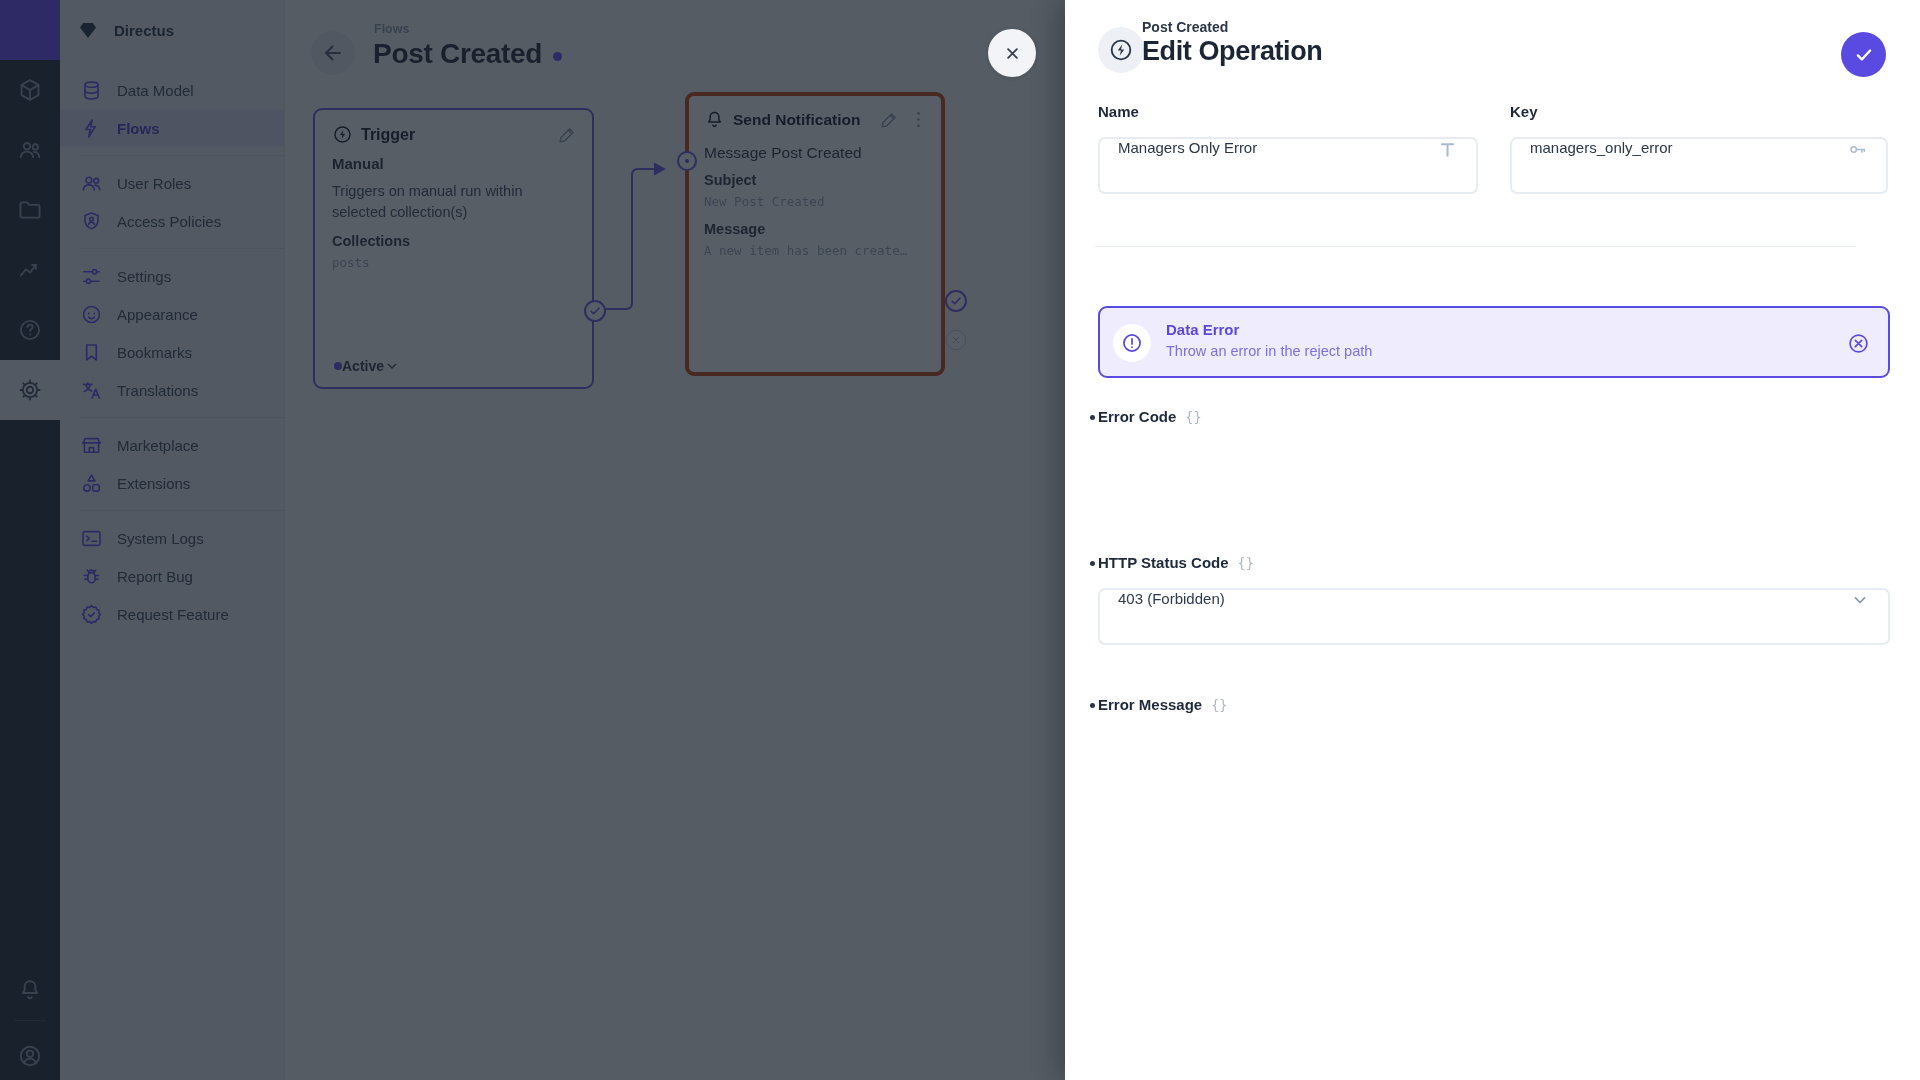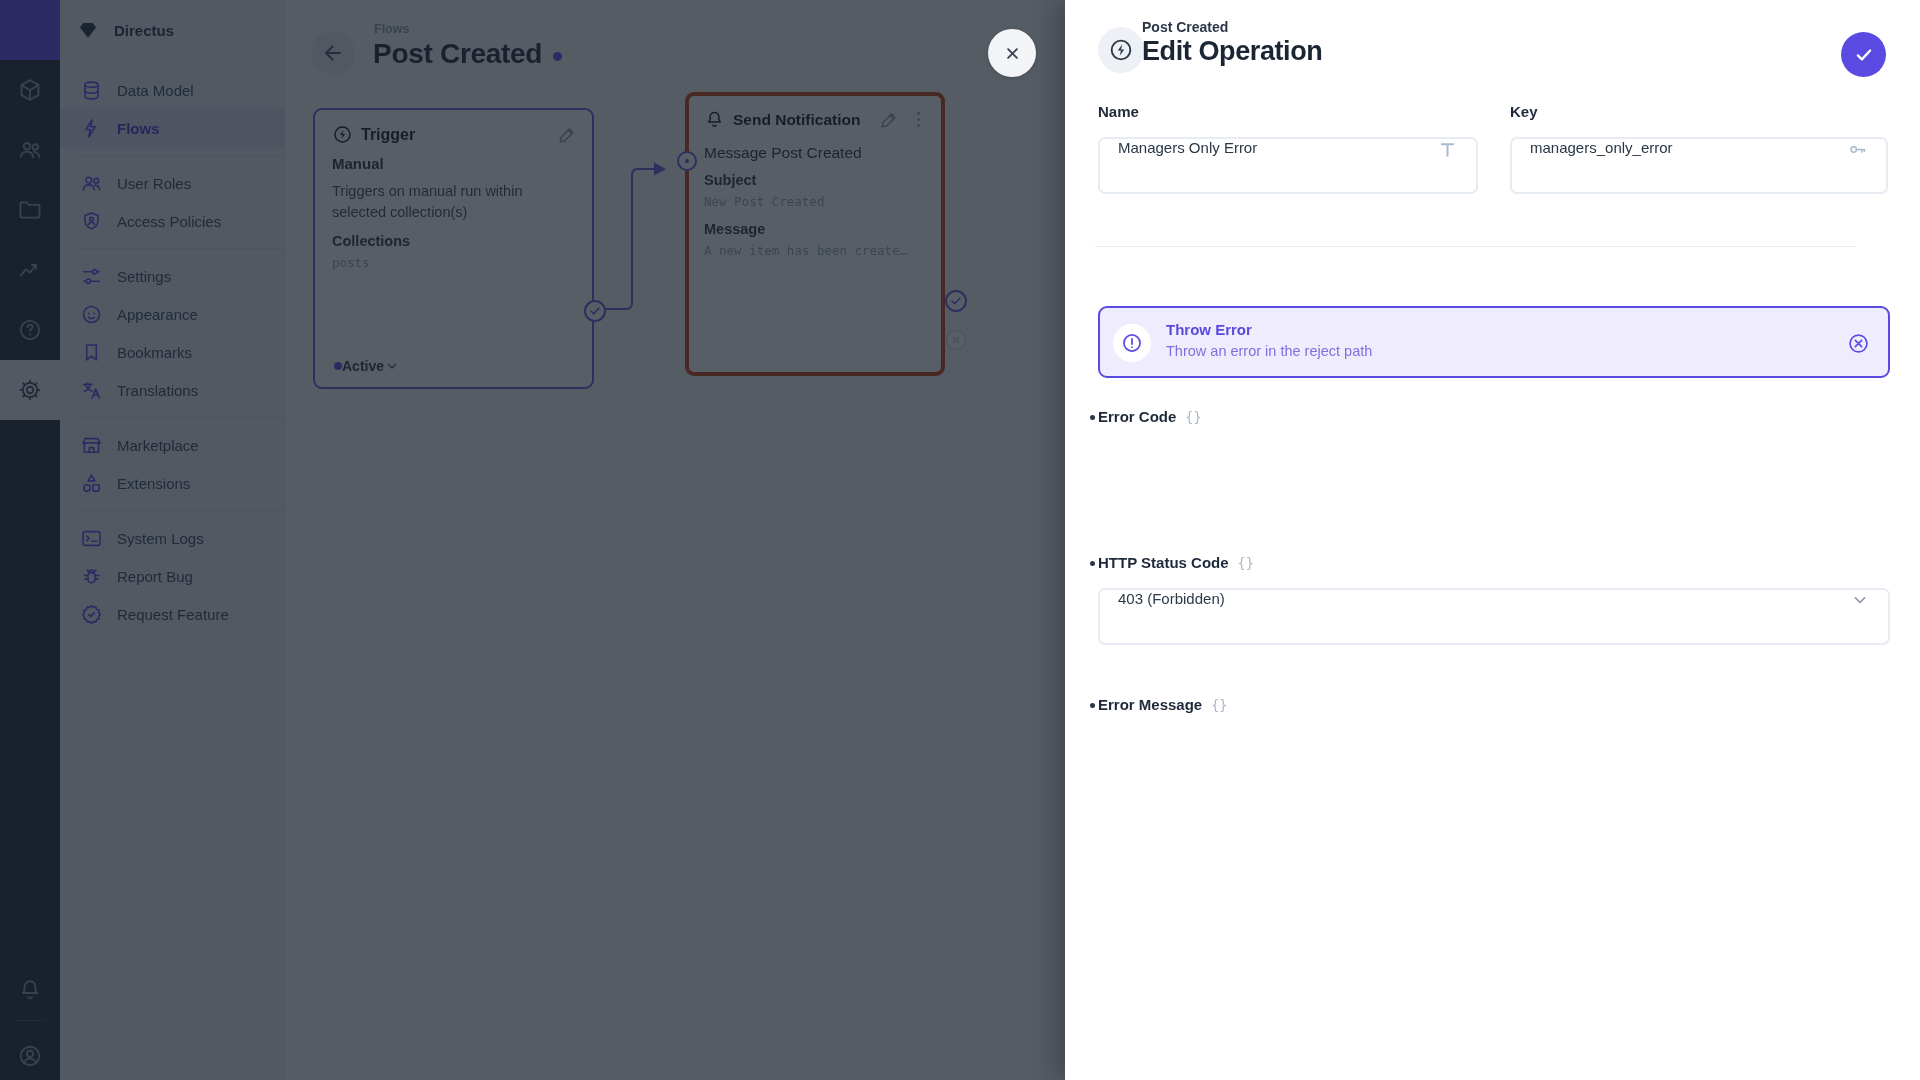--- a/index.html
+++ b/index.html
@@ -504,21 +504,21 @@
   <div class="op-tile">
     <span class="bubble">
         <span class="icon">
           <svg viewBox="0 0 24 24" fill="none" stroke="currentColor" stroke-width="1.9" stroke-linecap="round" stroke-linejoin="round">
             <circle cx="12" cy="12" r="8.8"></circle>
             <path d="M12 7.4v5.8"></path>
             <path d="M12 16.4v.15"></path>
           </svg>
         </span>
       </span>
-    <span class="t">Throw Error</span>
+    <span class="t">Data Error</span>
     <span class="d">Throw an error in the reject path</span>
     <span class="deselect icon">
         <svg viewBox="0 0 24 24" fill="none" stroke="currentColor" stroke-width="1.7" stroke-linecap="round" stroke-linejoin="round">
           <circle cx="12" cy="12" r="8.8"></circle>
           <path d="M8.7 8.7l6.6 6.6M15.3 8.7l-6.6 6.6"></path>
         </svg>
       </span>
   </div>
 
   <span class="req-dot" style="top:415px;"></span>

